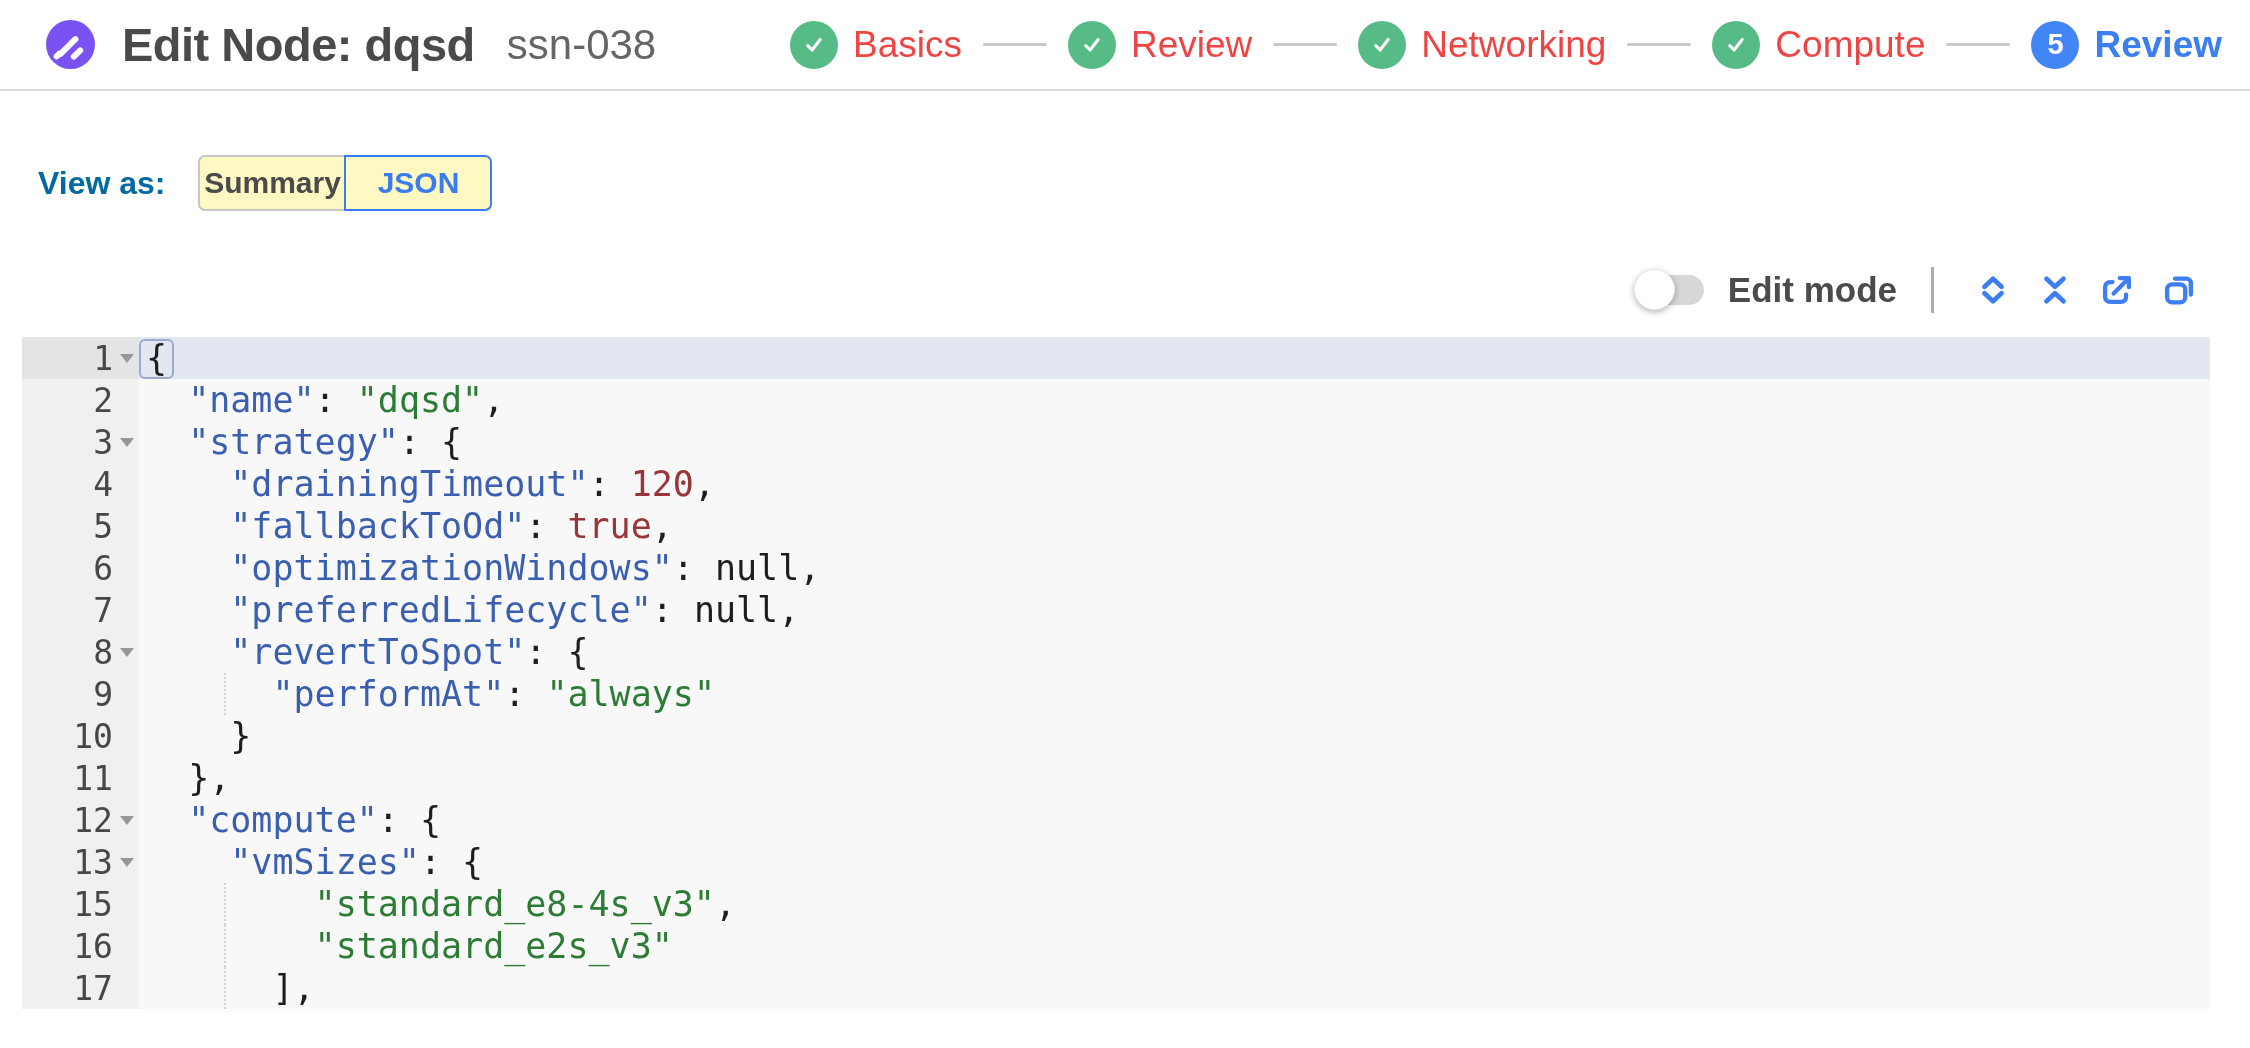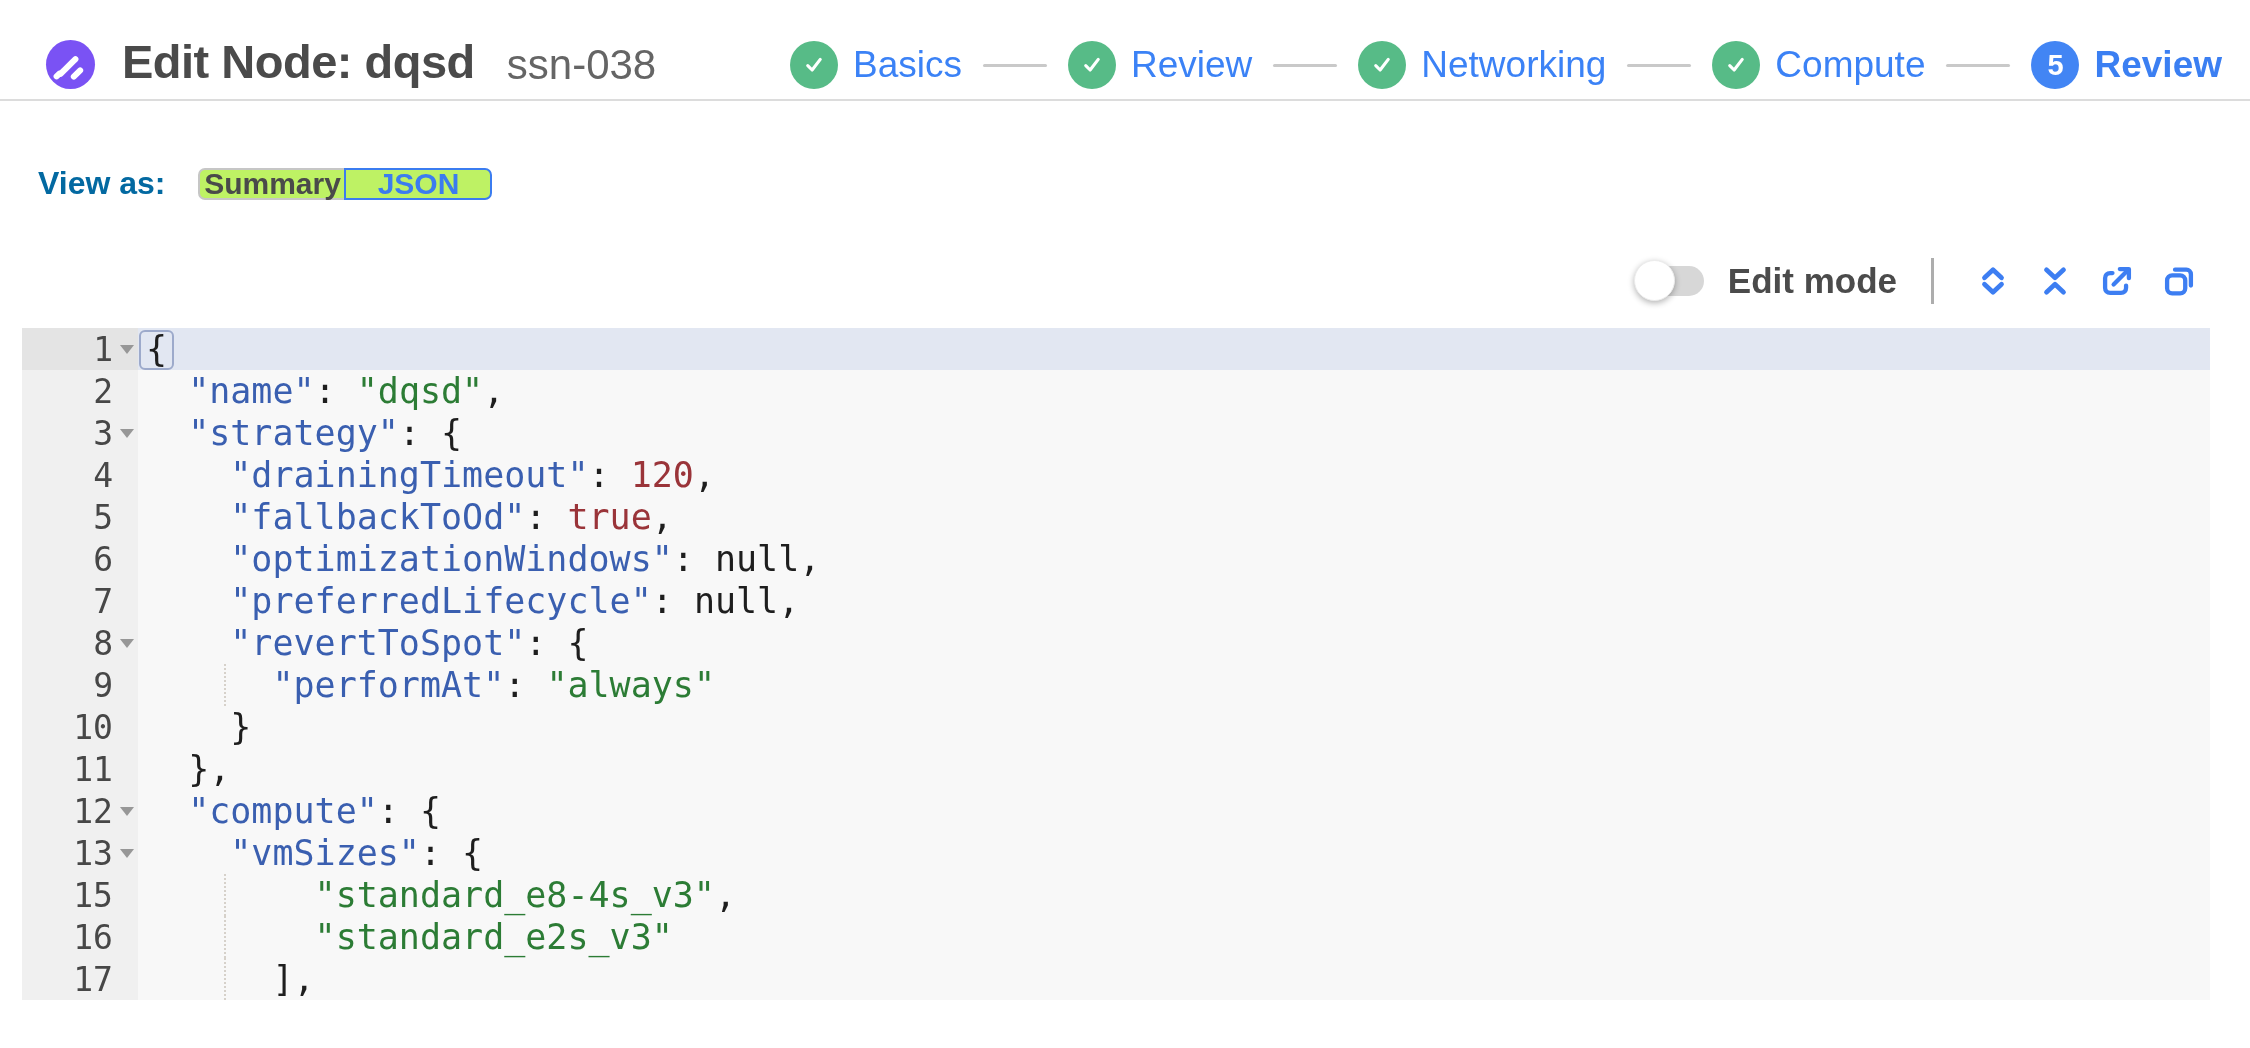--- a/index.html
+++ b/index.html
@@ -1,40 +1,40 @@
 <!DOCTYPE html>
 <html><head>
 <meta charset="utf-8">
 <style>
   html,body{margin:0;padding:0}
   body{width:2250px;height:1048px;background:#ffffff;font-family:"Liberation Sans",sans-serif;overflow:hidden}
 
   
-  .hdr{display:flex;align-items:flex-end;height:89px;border-bottom:2px solid #dcdcdc;padding:0 28px 10px 46px;box-sizing:content-box}
+  .hdr{display:flex;align-items:center;height:89px;border-bottom:2px solid #dcdcdc;padding:0 28px 0 46px;box-sizing:content-box}
   .logo{width:49px;height:49px;border-radius:50%;background:#7a52f4;position:relative;overflow:hidden;flex:0 0 auto}
   .logo .bar{position:absolute;background:#ffffff;border-radius:4px;width:6px}
   .logo .b1{height:27px;left:19px;top:13px;transform:rotate(45deg)}
   .logo .b2{height:15px;left:28px;top:26px;transform:rotate(45deg)}
   .logo .b3{height:10px;left:9px;top:30px;transform:rotate(45deg)}
   .page-title{font-size:47px;font-weight:700;color:#4a4a4a;margin-left:27px;white-space:nowrap;letter-spacing:-.5px}
   .subtitle{font-size:42px;color:#656565;margin-left:32px;width:152px;overflow:hidden;white-space:nowrap;flex:0 0 auto}
 
   .stepper{margin-left:auto;display:flex;align-items:center}
   .step{display:flex;align-items:center;cursor:pointer}
   .step-circle{width:48px;height:48px;border-radius:50%;background:#57bb87;display:flex;align-items:center;justify-content:center;margin-right:15px;flex:0 0 auto}
   .step-circle.active{background:#4285f4;color:#fff;font-size:29px;font-weight:700}
-  .step-label{font-size:37px;color:#3b82f6;font-weight:500;white-space:nowrap}
+  .step-label{font-size:37px;color:#ef4444;font-weight:500;white-space:nowrap}
   .step-label.active{color:#3b7ff2;font-weight:700}
   .connector{width:64px;height:3px;background:#c9c9c9;margin:0 21px;border-radius:2px}
 
   
   .viewrow{display:flex;align-items:center;margin:64px 0 0 38px}
   .viewlabel{font-size:32px;font-weight:700;color:#0369a1;margin-right:33px}
   .seg{display:flex}
-  .segbtn{width:148px;height:32px;display:flex;align-items:center;justify-content:center;font-size:30px;font-weight:700;background:#bef264;border:2px solid #c6c6c6;color:#4a4a4a;cursor:pointer;box-sizing:border-box;font-family:"Liberation Sans",sans-serif}
+  .segbtn{width:148px;height:56px;display:flex;align-items:center;justify-content:center;font-size:30px;font-weight:700;background:#fef9c3;border:2px solid #c6c6c6;color:#4a4a4a;cursor:pointer;box-sizing:border-box;font-family:"Liberation Sans",sans-serif}
   .segbtn.first{border-radius:7px 0 0 7px}
   .segbtn.sel{border:2px solid #3b7cf0;color:#3b7cf0;border-radius:0 7px 7px 0;margin-left:-2px;z-index:2}
 
   
   .toolrow{display:flex;align-items:center;justify-content:flex-end;margin:56px 52px 0 0}
   .toggle{position:relative;width:66px;height:30px;border-radius:15px;background:#d7d7d7;cursor:pointer;flex:0 0 auto}
   .knob{position:absolute;left:-4px;top:-6px;width:41px;height:41px;border-radius:50%;background:#fff;box-shadow:0 2px 6px rgba(0,0,0,.3);border:1px solid #ececec;box-sizing:border-box}
   .editlabel{font-size:35px;font-weight:700;color:#4b4b4b;margin-left:24px;white-space:nowrap}
   .tooldiv{width:3px;height:46px;background:#adadad;margin:0 16px 0 34px}
   .iconbtn{width:38px;height:38px;display:flex;align-items:center;justify-content:center;background:none;border:none;cursor:pointer;padding:0;margin-left:24px}

